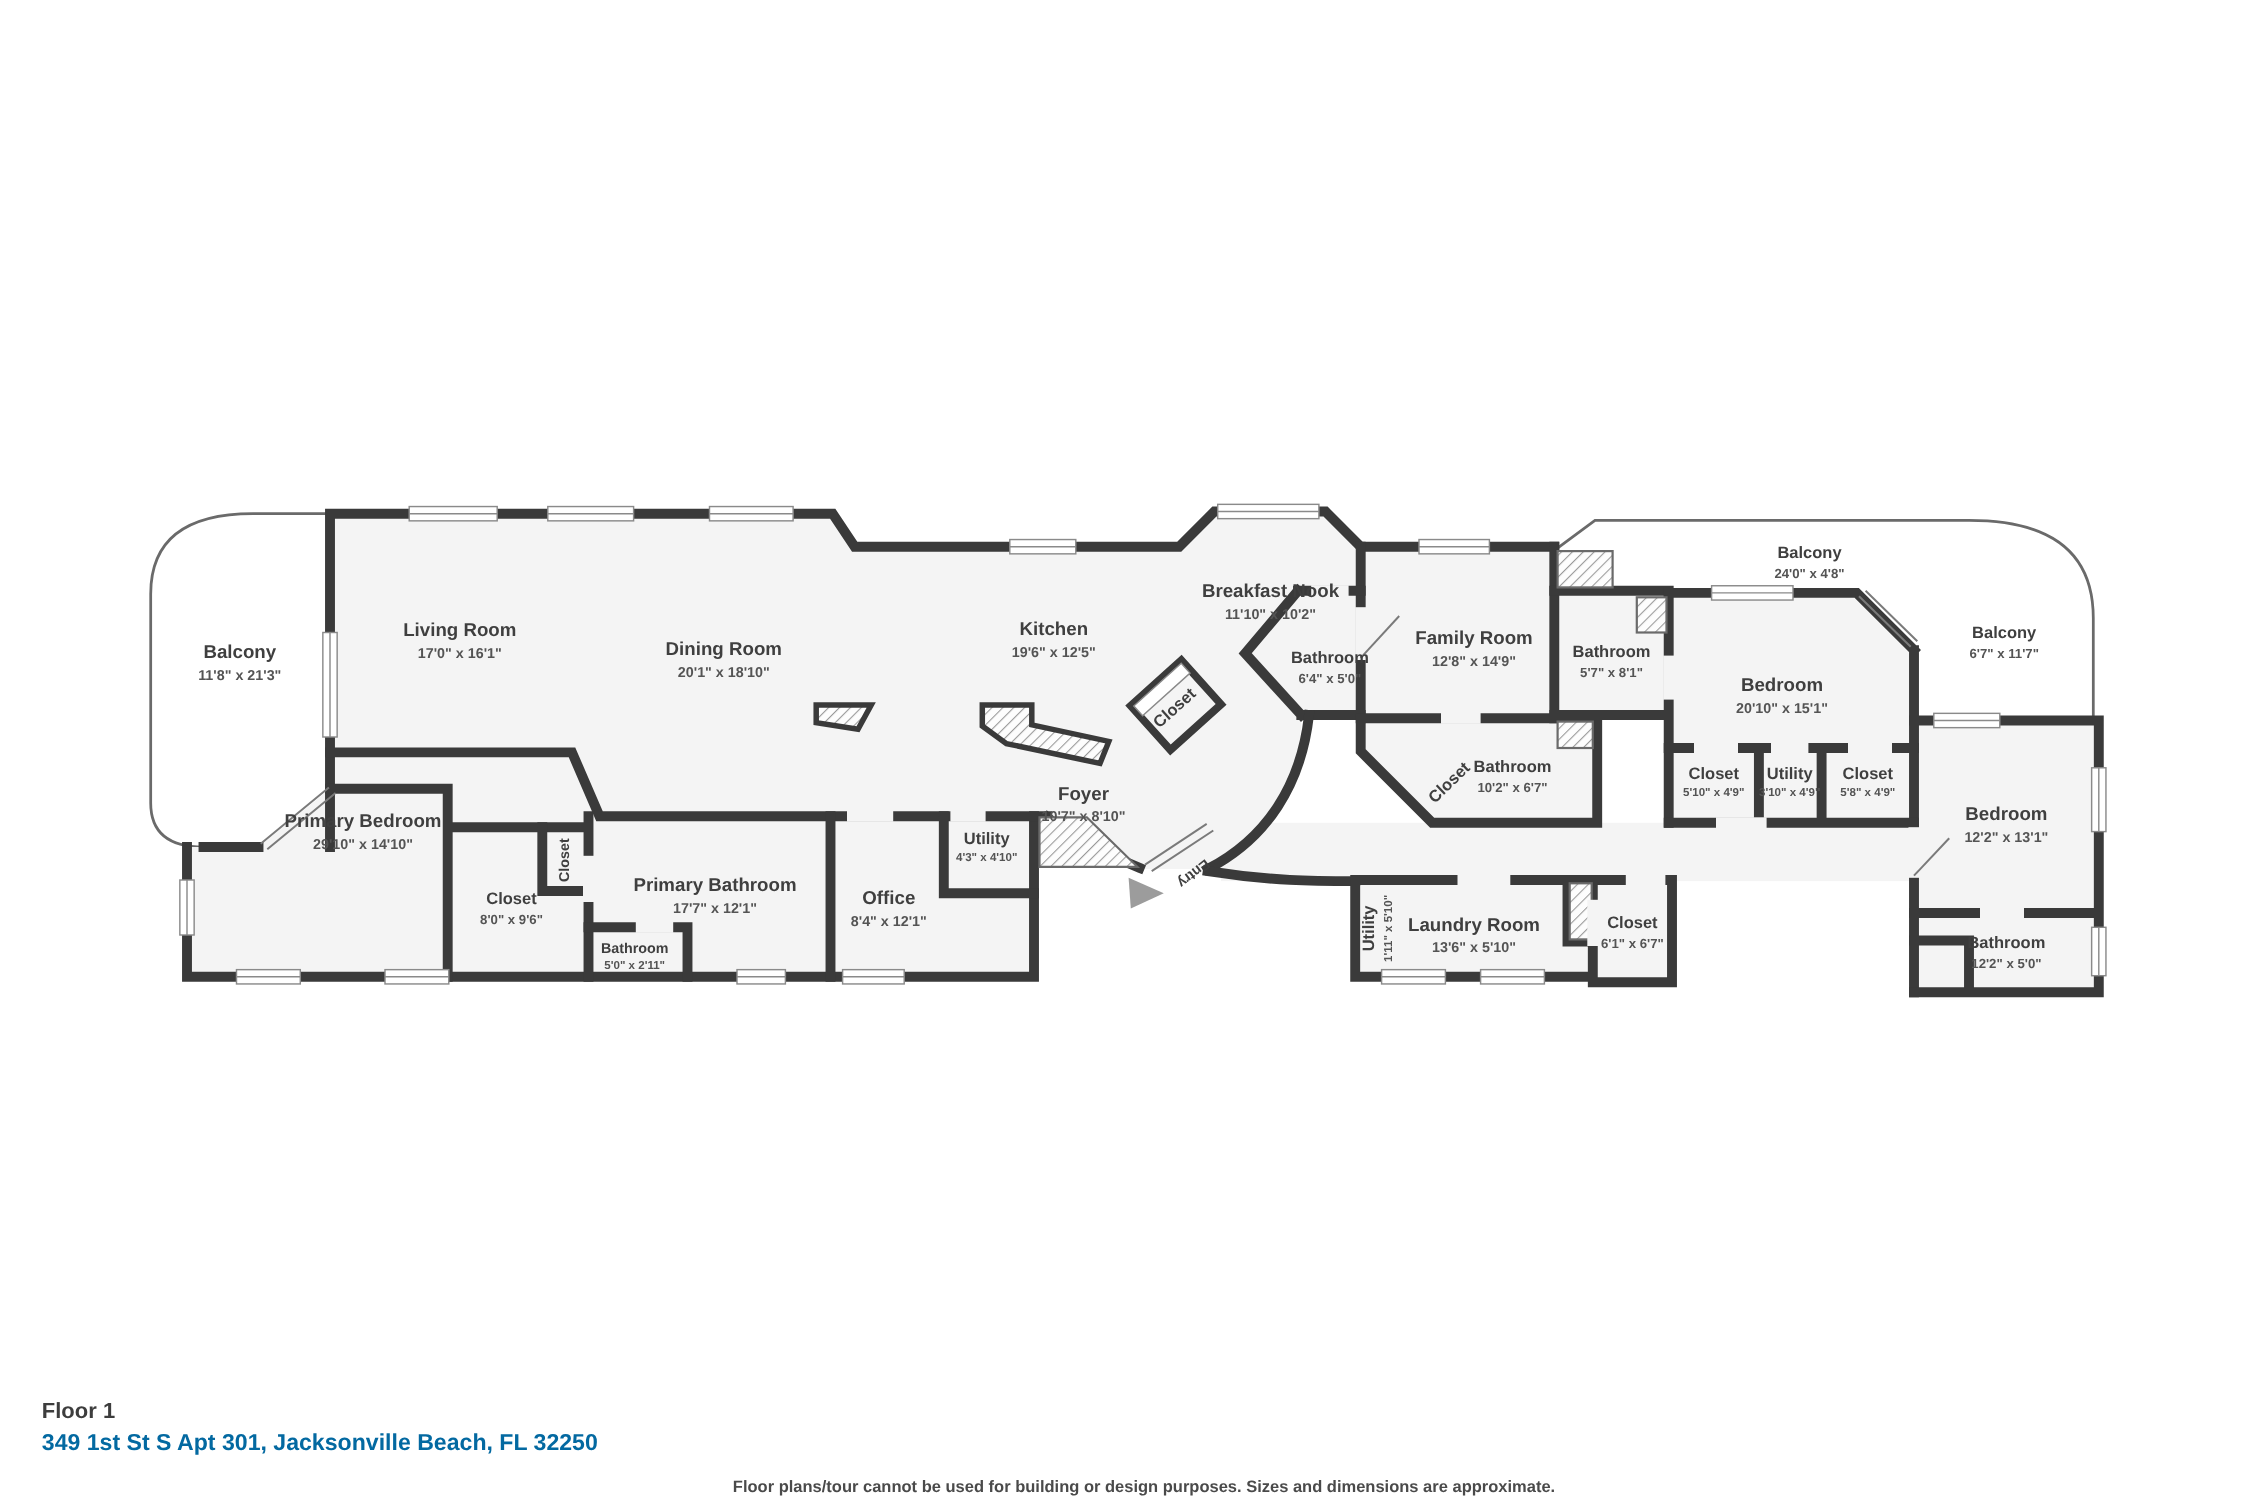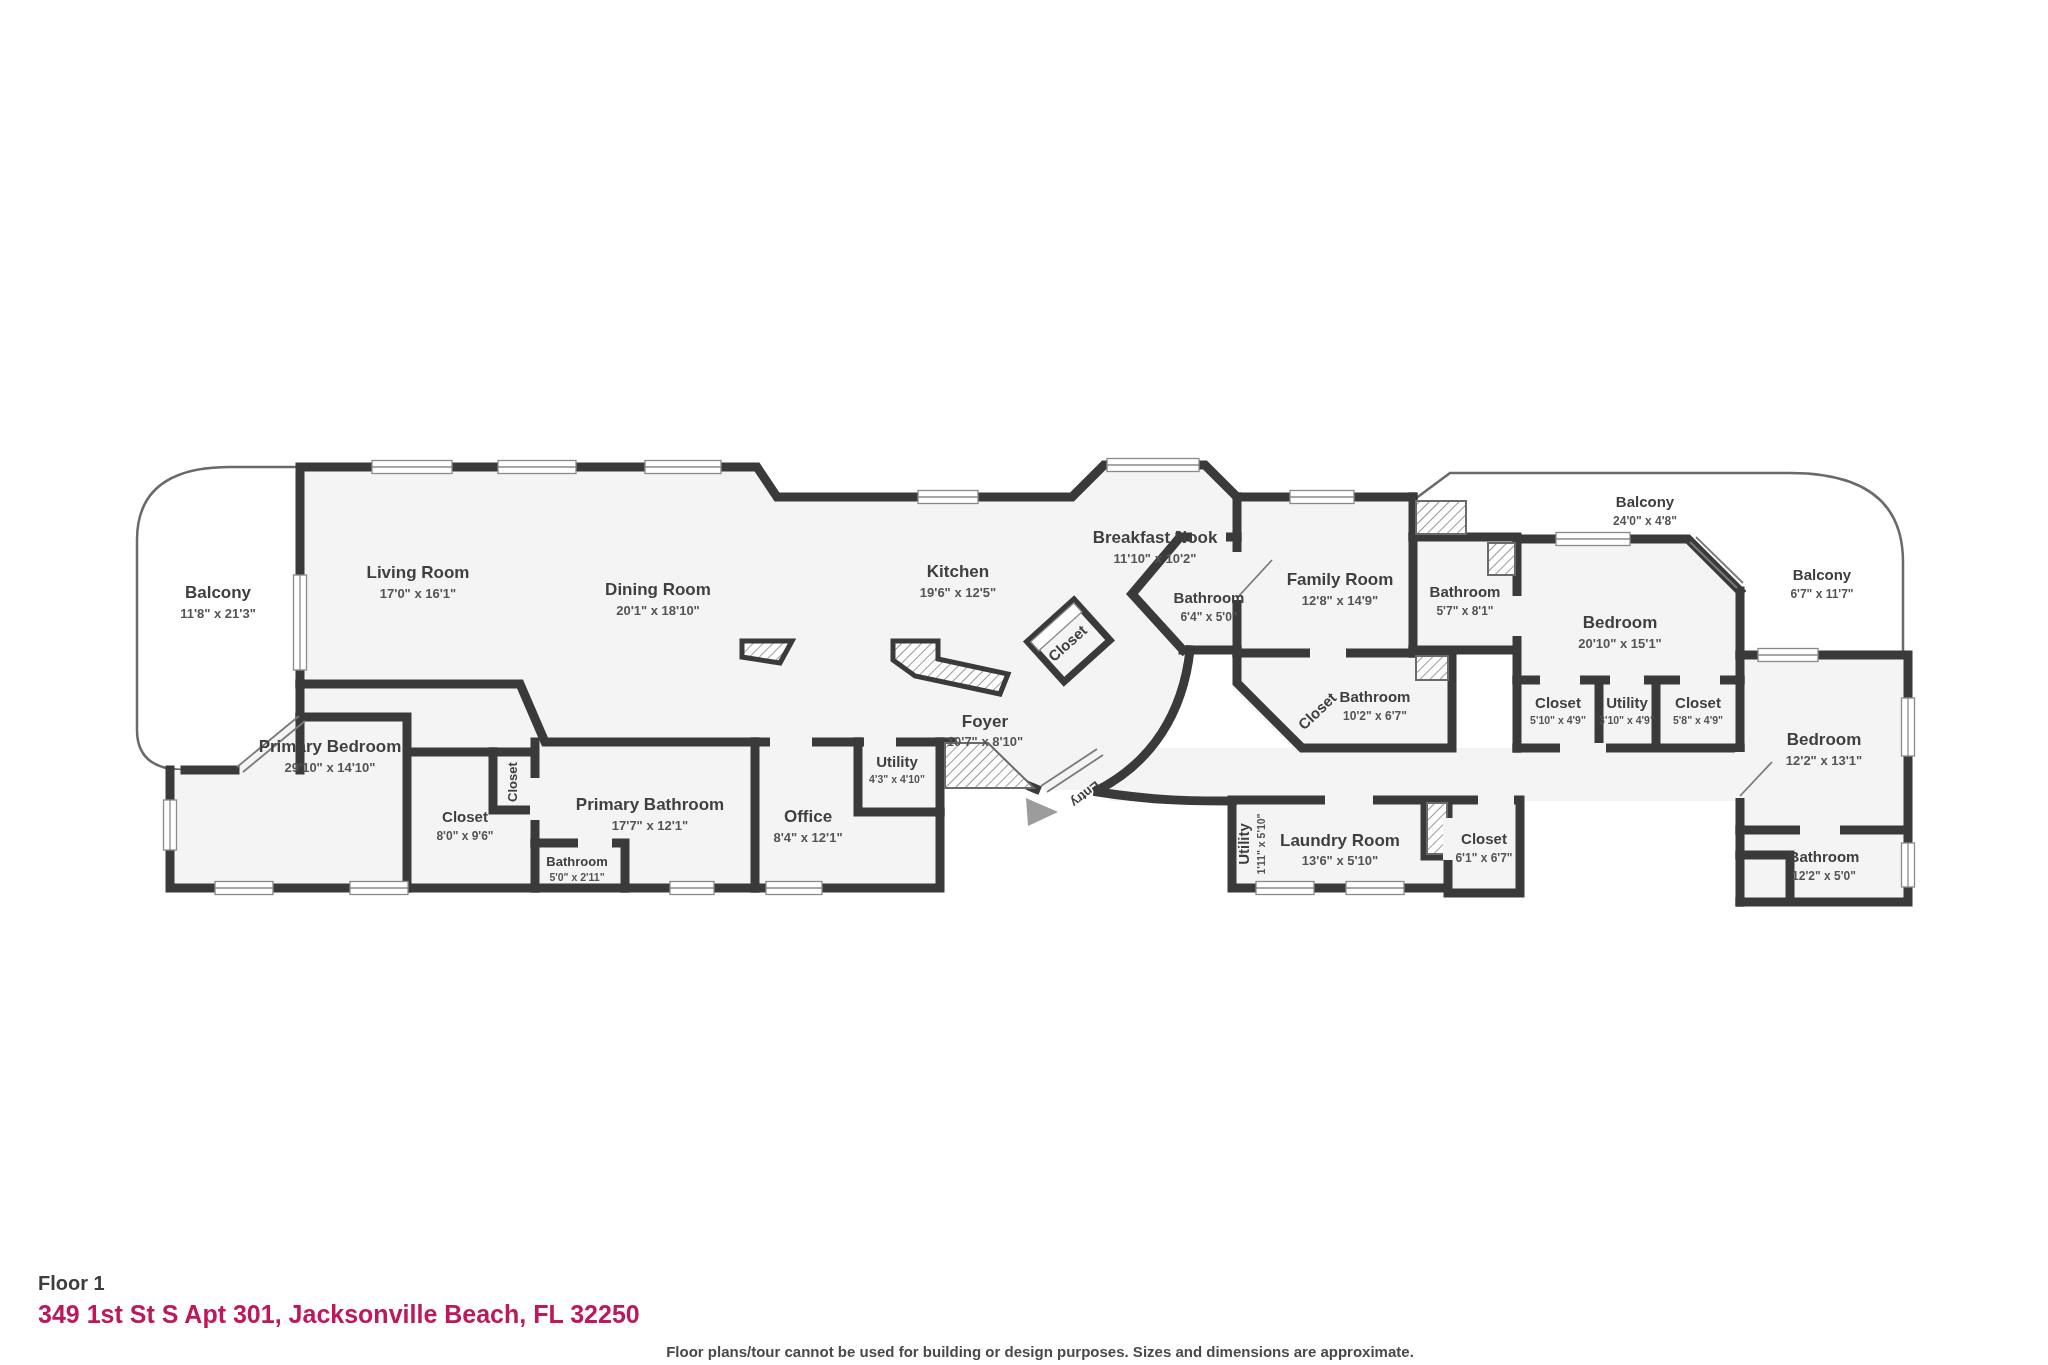--- a/index.html
+++ b/index.html
@@ -14,21 +14,21 @@
   .rdim-xs{font-size:10.5px;font-weight:bold;fill:#545454;}
   .wall{stroke:#3a3a3a;stroke-width:9;fill:none;stroke-linecap:square;}
   .wall-thin{stroke:#6a6a6a;stroke-width:2.5;fill:none;}
   .floor{fill:#f4f4f4;}
   .gap{fill:#f4f4f4;stroke:none;}
   .winr{fill:#ffffff;stroke:#8a8a8a;stroke-width:1.3;}
   .winl{stroke:#8a8a8a;stroke-width:1.3;}
   .leaf{stroke:#7a7a7a;stroke-width:1.8;fill:none;}
   .hatch{fill:url(#hatch);stroke:#3a3a3a;stroke-width:5;}
   .hatch-thin{fill:url(#hatch);stroke:#6a6a6a;stroke-width:2;}
-  .footer-address{position:absolute;left:38px;top:1300px;font-size:25px;font-weight:bold;color:#be185d;}
+  .footer-address{position:absolute;left:38px;top:1300px;font-size:21px;font-weight:bold;color:#0369a1;}
   .footer-floor{position:absolute;left:38px;top:1272px;font-size:20px;font-weight:bold;color:#3d3d3d;}
   .footer-disclaimer{position:absolute;left:0;top:1343px;width:2080px;text-align:center;
         font-size:15px;font-weight:bold;color:#4a4a4a;}
 </style>
 </head>
 <body>
 
 <div class="page">
 
 <svg width="2048" height="1365" viewBox="0 0 2048 1365">

